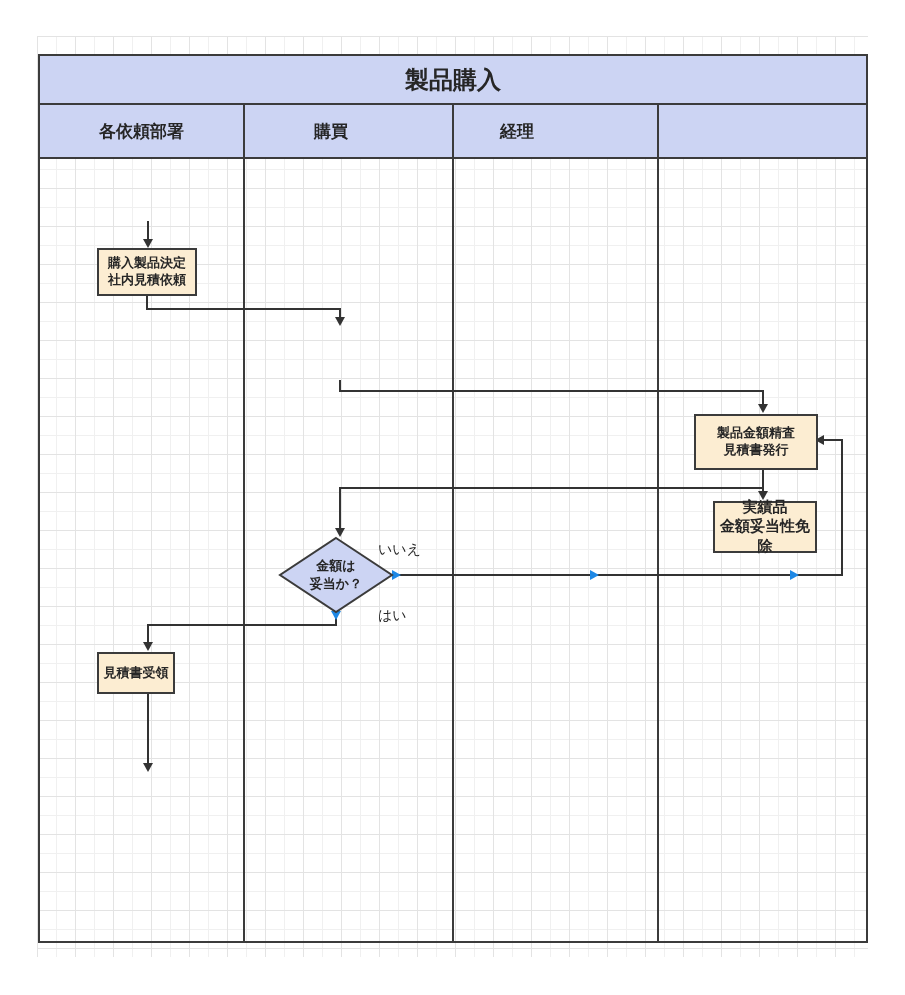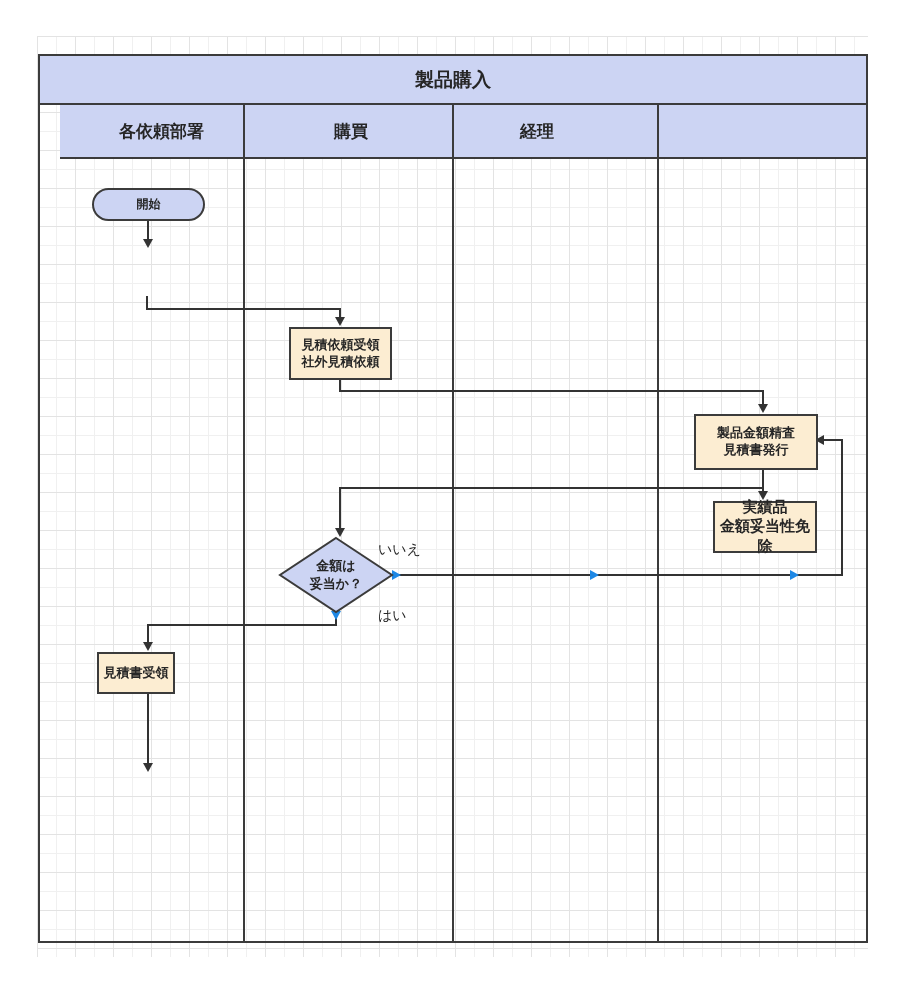--- a/index.html
+++ b/index.html
@@ -26,26 +26,25 @@
       linear-gradient(90deg, var(--grid-minor) 1px, transparent 1px);
     background-size:38px 38px,38px 38px,19px 19px,19px 19px;
   }
   .frame{
     position:absolute;left:38px;top:54px;width:830px;height:889px;
     border:2px solid var(--shape-stroke);box-sizing:border-box;
   }
   .title-row{
     height:47px;background:var(--lane-fill);border-bottom:2px solid var(--shape-stroke);
     display:flex;align-items:center;justify-content:center;
-    font-size:19px;font-weight:bold;
+    font-size:24px;font-weight:bold;
   }
   .header-row{
     height:52px;background:var(--lane-fill);border-bottom:2px solid var(--shape-stroke);
     display:flex;
-    margin-left:20px;
   }
   .lane-header{
     display:flex;align-items:center;justify-content:center;
     font-size:17px;font-weight:bold;
   }
   .lane-line{
     position:absolute;top:103px;height:840px;width:2px;background:var(--shape-stroke);z-index:2;
   }
   .overlay{position:absolute;left:0;top:0;z-index:3;}
   .node{
@@ -116,25 +115,24 @@
     </g>
     <g fill="var(--marker-blue)" stroke="none">
       <polygon points="392,570 401,575 392,580"></polygon>
       <polygon points="590,570 599,575 590,580"></polygon>
       <polygon points="790,570 799,575 790,580"></polygon>
       <polygon points="331,611 341,611 336,620"></polygon>
     </g>
     <polygon points="336,538 392,575 336,612 280,575" fill="var(--lane-fill)" stroke="var(--shape-stroke)" stroke-width="2"></polygon>
   </svg>
 
-  <div class="node terminator" style="left:92px;top:188px;width:113px;height:33px">開始</div>
 
+  <div class="node" style="left:97px;top:248px;width:100px;height:48px">購入製品決定
+社内見積依頼</div>
 
-  <div class="node" style="left:289px;top:327px;width:103px;height:53px">見積依頼受領
-社外見積依頼</div>
 
   <div class="node" style="left:694px;top:414px;width:124px;height:56px">製品金額精査
 見積書発行</div>
 
   <div class="node" style="left:713px;top:501px;width:104px;height:52px;font-size:15px">実績品
 金額妥当性免
 除</div>
 
   <div class="shape-label" style="left:288px;top:552px;width:96px;height:46px">金額は
 妥当か？</div>

